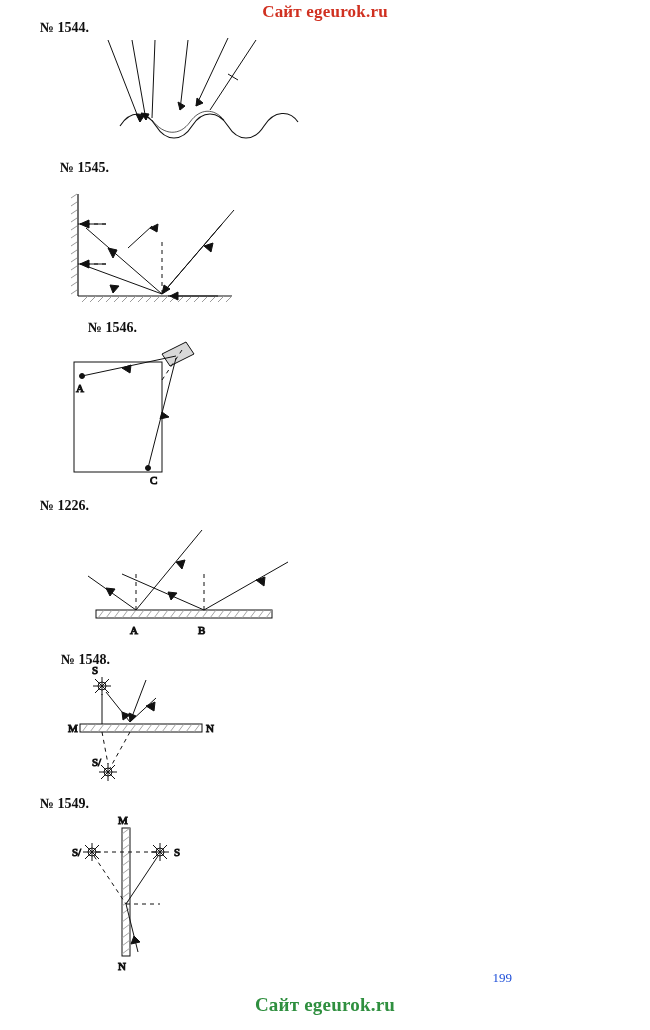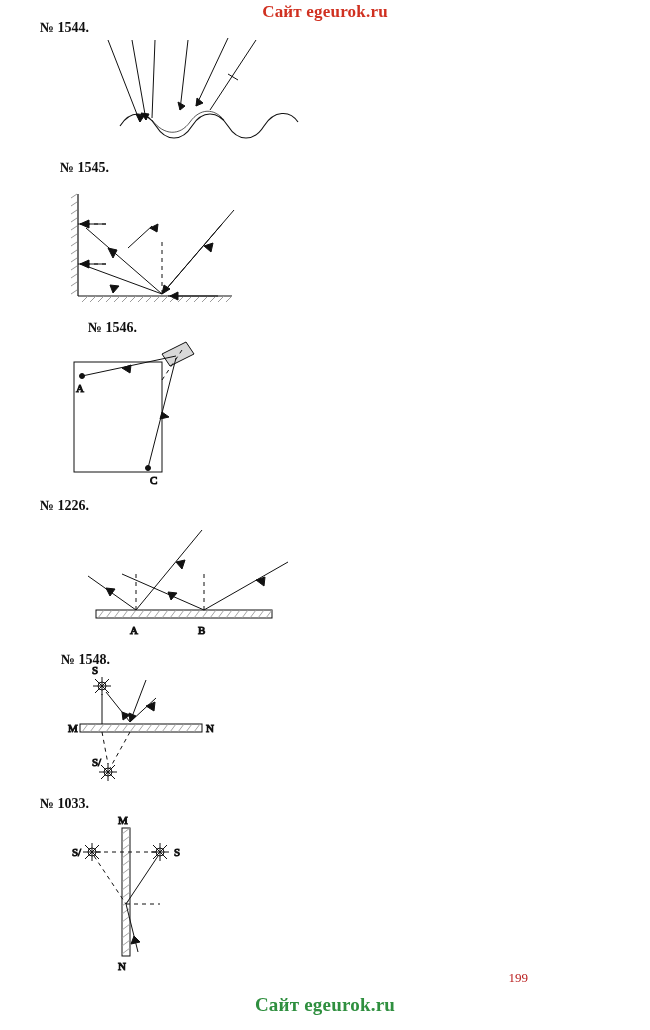--- a/index.html
+++ b/index.html
@@ -39,25 +39,25 @@
     width: 650px;
     text-align: center;
     font-family: "Liberation Serif", serif;
     font-size: 19px;
     font-weight: bold;
     color: #2f8f3f;
     letter-spacing: 0.2px;
   }
   .page-number {
     position: absolute;
-    right: 10px;
+    right: 26px;
     bottom: 44px;
     font-family: "Liberation Serif", serif;
     font-size: 13px;
-    color: #b91c1c;
+    color: #1d4ed8;
   }
   .task-label {
     position: absolute;
     font-family: "Liberation Serif", serif;
     font-size: 14px;
     font-weight: bold;
     color: #111;
     white-space: nowrap;
   }
   .fig {
@@ -312,21 +312,21 @@
         <path d="M82,42 l9,-4 l-1,9 z" fill="#111"></path>
 
         <line x1="42" y1="28" x2="66" y2="58"></line>
         <path d="M58,48 l8,3 l-7,5 z" fill="#111"></path>
 
         <line x1="66" y1="68" x2="46" y2="104" stroke-dasharray="4,4"></line>
       </g>
     </svg>
   </div>
 
-  <div class="task-label" style="left:40px; top:796px;">№ 1033.</div>
+  <div class="task-label" style="left:40px; top:796px;">№ 1549.</div>
   <div class="fig" style="left:60px; top:812px;">
     <svg width="180" height="160" viewBox="0 0 180 160">
       <g stroke="#111" stroke-width="1" fill="none">
 
         <rect x="62" y="16" width="8" height="128" fill="#ffffff" stroke="#111" stroke-width="1"></rect>
         <g stroke="#9a9a9a" stroke-width="0.9">
           <line x1="62" y1="22" x2="70" y2="16"></line>
             <line x1="62" y1="30" x2="70" y2="24"></line>
           <line x1="62" y1="38" x2="70" y2="32"></line>
             <line x1="62" y1="46" x2="70" y2="40"></line>

